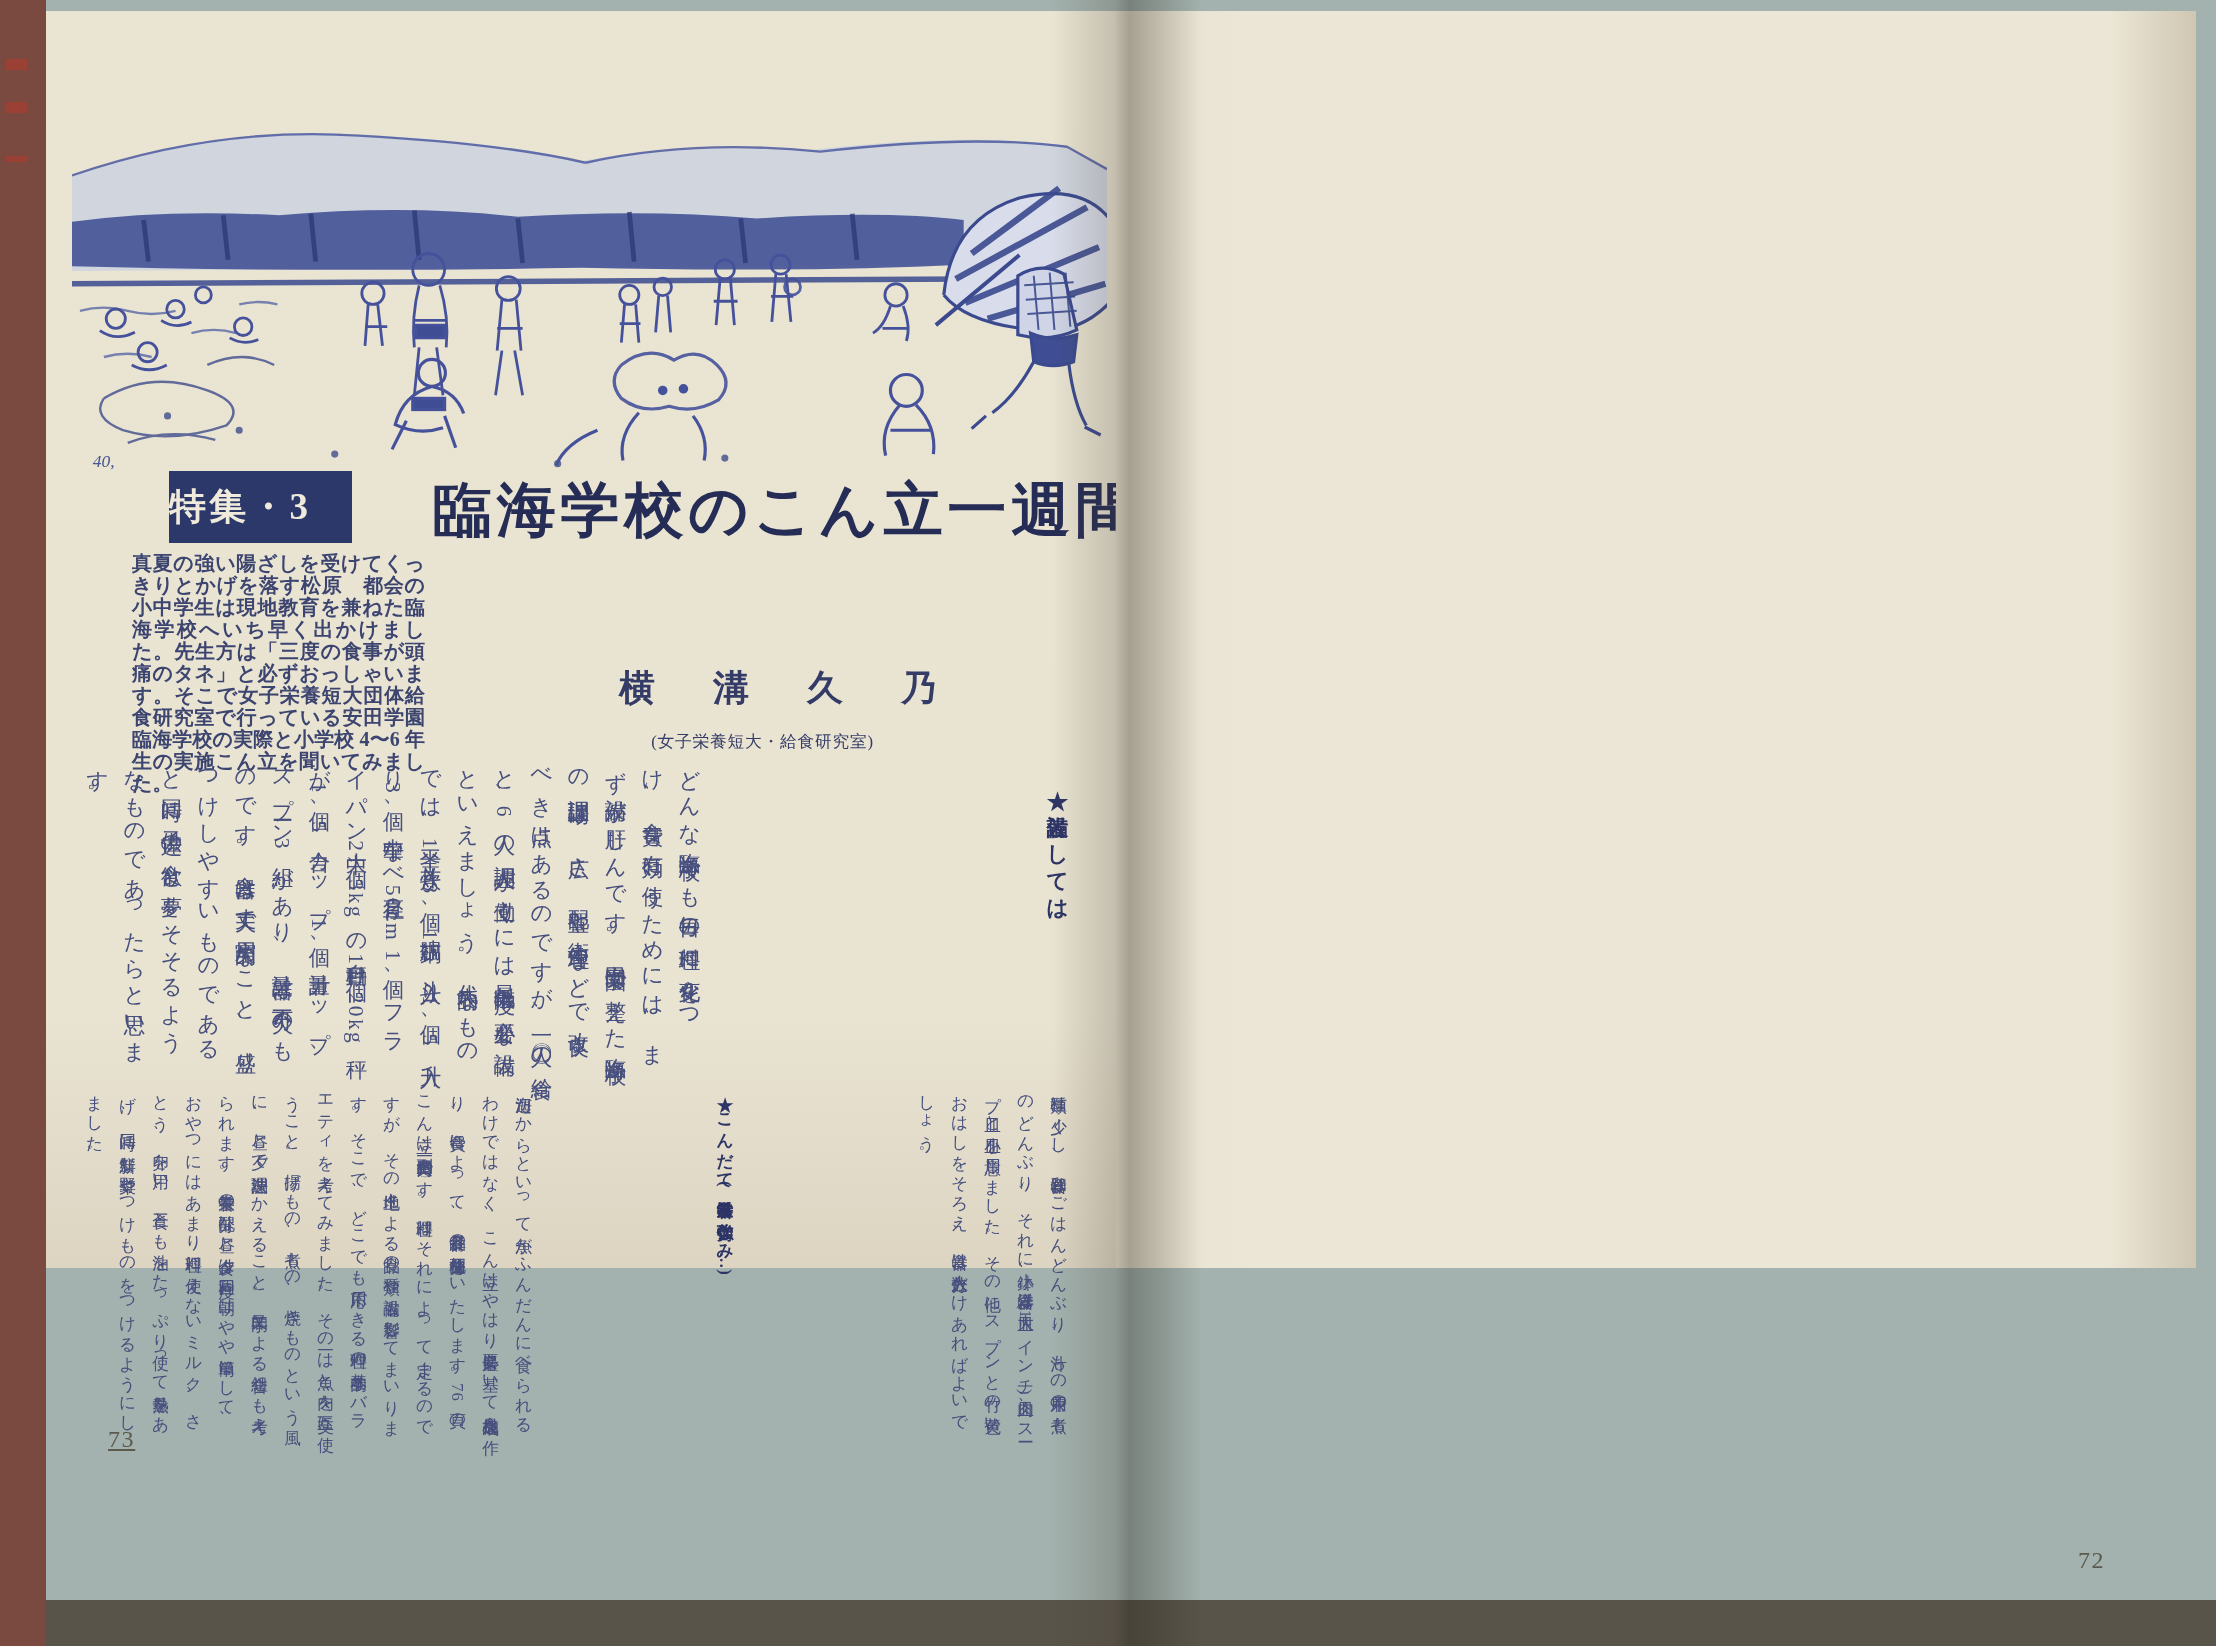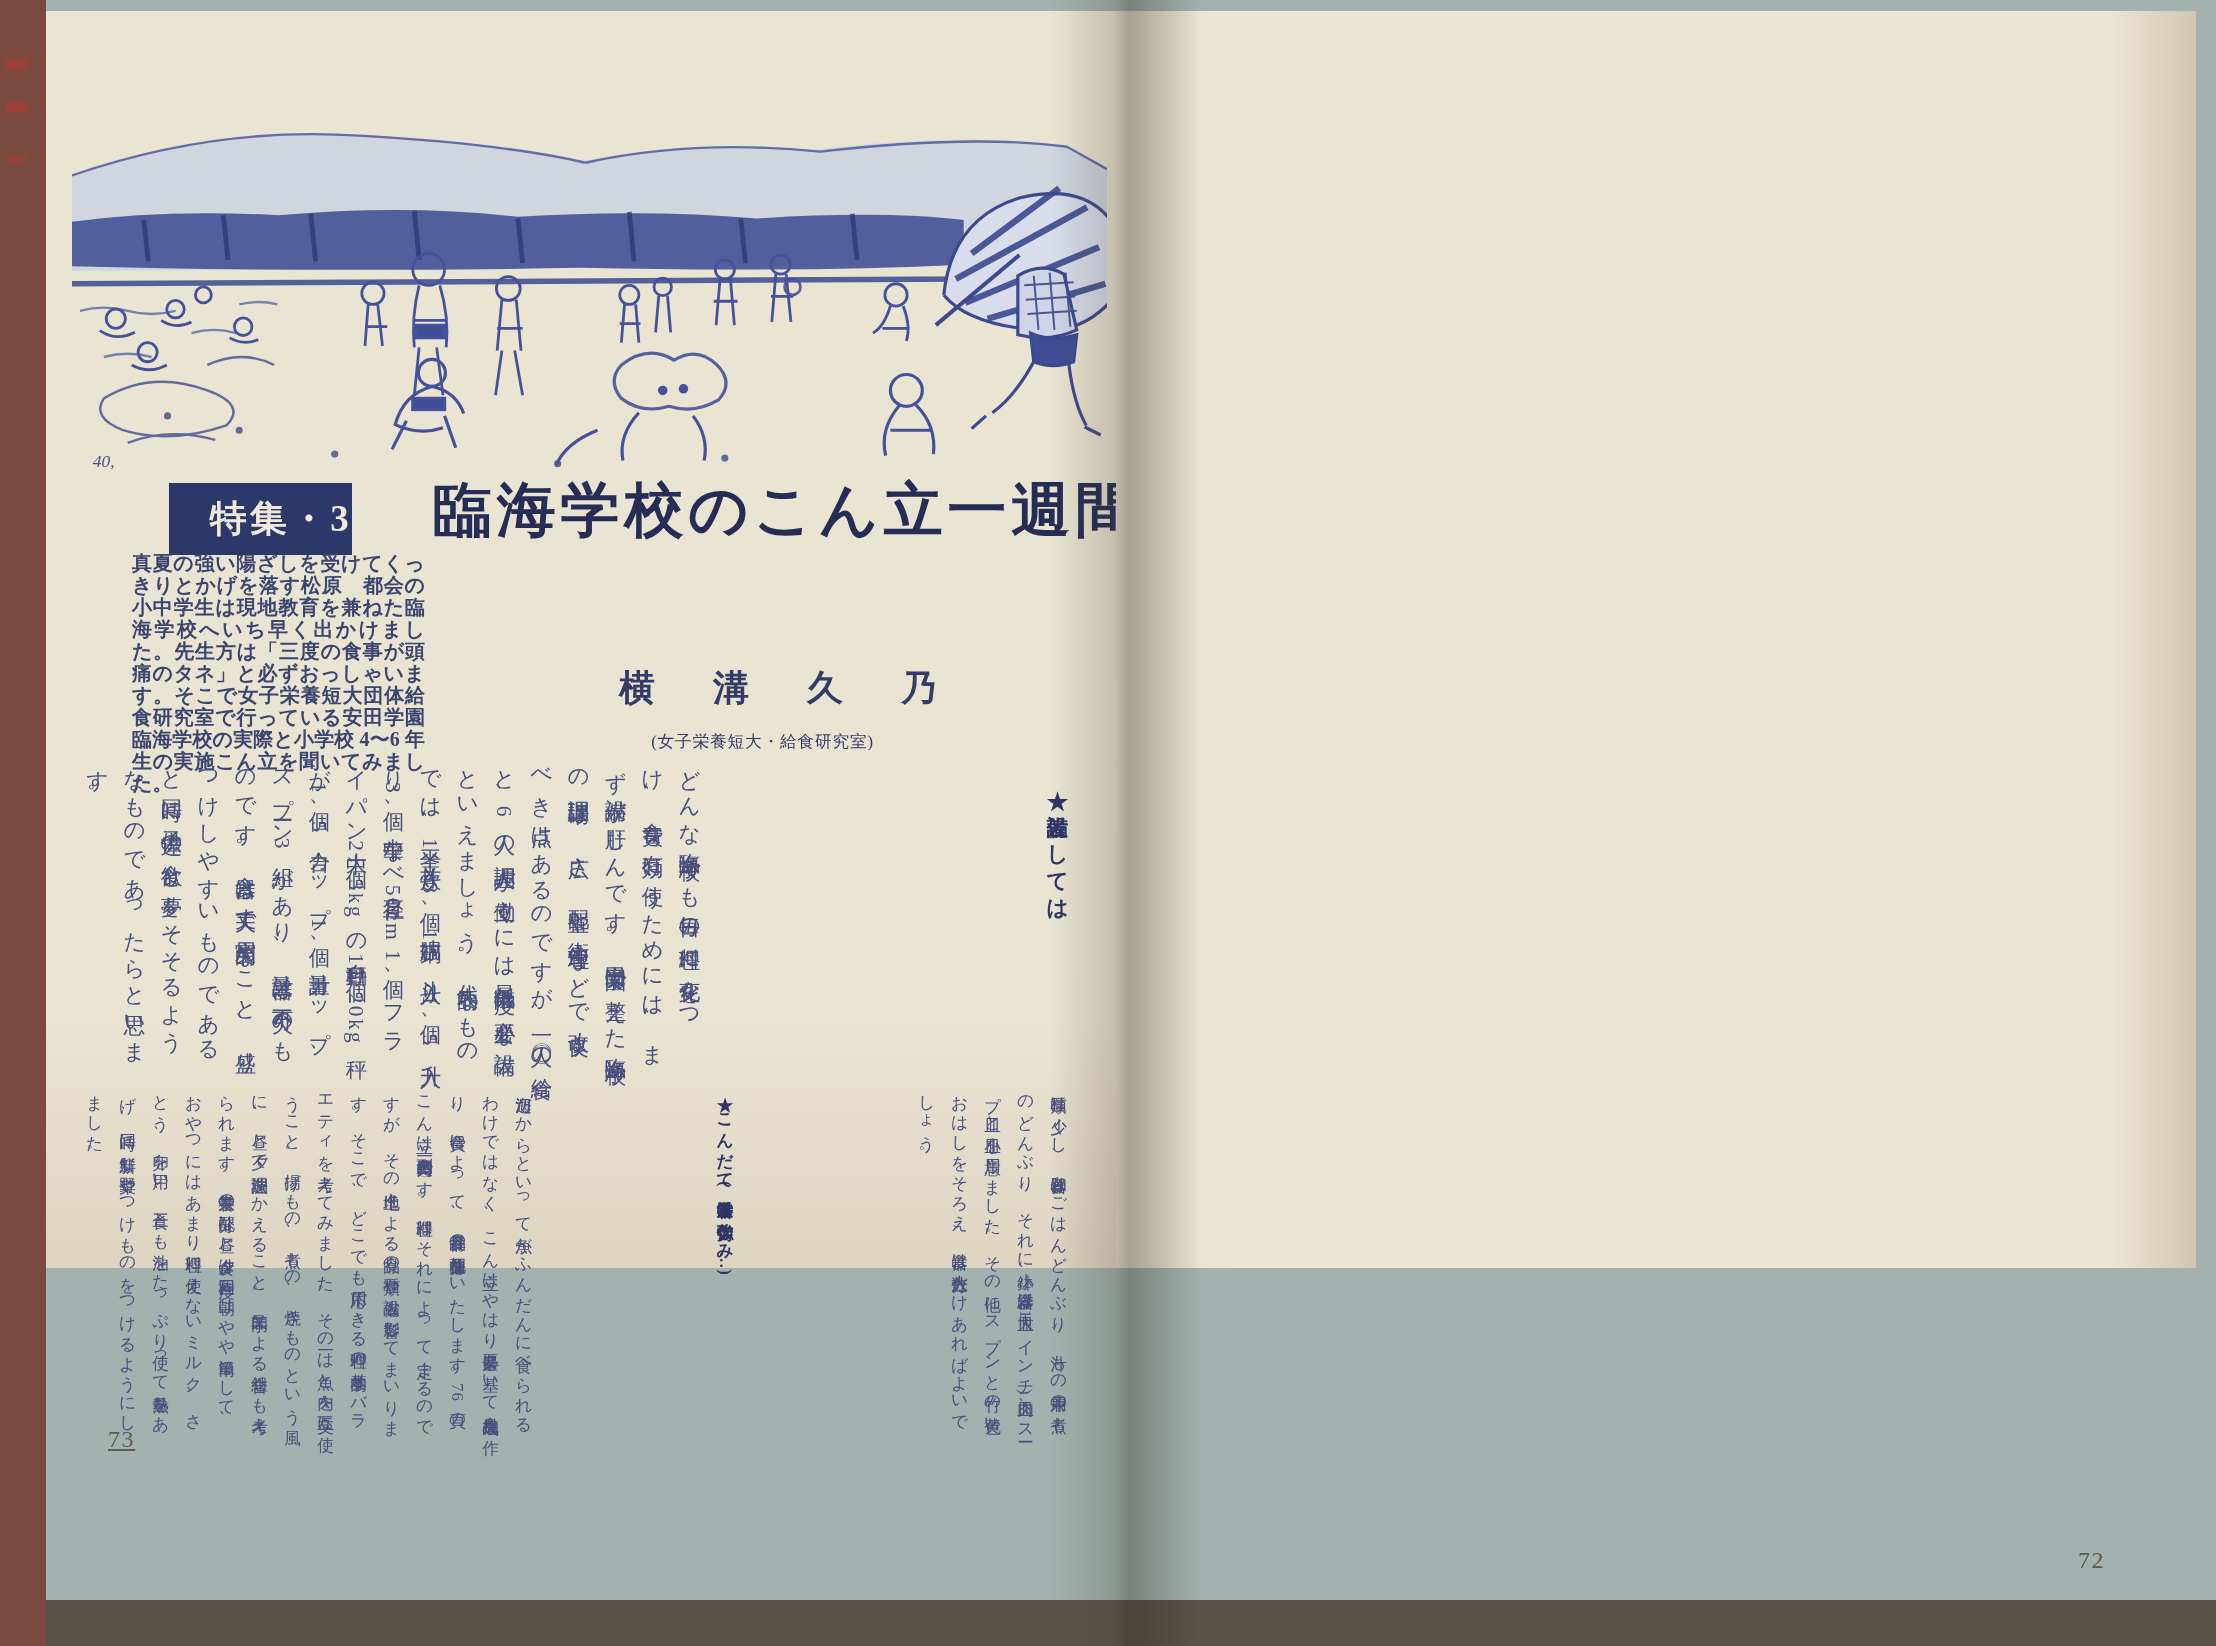--- a/index.html
+++ b/index.html
@@ -12,21 +12,21 @@
   .page-left{left:46px;width:1070px;background:linear-gradient(180deg,#eae4d3 0%,#e9e3d2 80%,#ddd5c2 100%);}
   .page-right{left:1116px;width:1080px;background:linear-gradient(90deg,#e7e1d0 0%,#ece6d6 12%,#ece6d6 92%,#cfc7b2 100%);}
   .gutter{position:absolute;left:1051px;top:0;width:151px;height:1646px;
           background:linear-gradient(90deg,rgba(70,62,48,0) 0%,rgba(70,62,48,.22) 42%,rgba(40,35,25,.34) 52%,rgba(70,62,48,0) 100%);}
   
   .vtext{writing-mode:vertical-rl;text-orientation:mixed;color:#464f7d;}
   .pagenum{position:absolute;font-size:24px;color:#5c5a4e;letter-spacing:1.6px;}
   
   .illustration{position:absolute;left:25.5px;top:45px;width:1035px;height:430px;}
   .feature-badge{position:absolute;left:123px;top:460px;width:183px;height:72px;background:#2b3869;
-                 color:#efeadb;font-size:37px;font-weight:bold;display:flex;align-items:center;justify-content:flex-end;letter-spacing:3.2px;margin-top:12px;}
+                 color:#efeadb;font-size:37px;font-weight:bold;display:flex;align-items:center;justify-content:flex-start;letter-spacing:3.2px;}
   .article-title{position:absolute;left:374px;top:460px;width:637px;font-size:59px;font-weight:bold;color:#252c55;letter-spacing:4.8px;white-space:nowrap;margin-left:13px;}
   .intro{position:absolute;left:86px;top:541px;width:293px;font-size:20px;line-height:22px;color:#3c4470;
          font-weight:600;text-align:justify;}
   .author{position:absolute;left:573px;top:653px;width:287px;text-align:center;color:#333b66;}
   .author .name{font-size:36px;letter-spacing:11px;font-weight:600;white-space:nowrap;}
   .author .affil{font-size:16.7px;margin-top:17px;letter-spacing:0.8px;}
   .band{display:flex;flex-direction:row-reverse;justify-content:space-between;}
   .bandA{position:absolute;left:32px;top:744px;width:997px;height:318px;}
   .bandA .vtext{height:312px;font-size:21.5px;letter-spacing:2.4px;line-height:37px;}
   .headcol-a{height:312px;font-size:24px;font-weight:bold;color:#2d3566;padding-inline-start:19px;letter-spacing:3.2px;}

